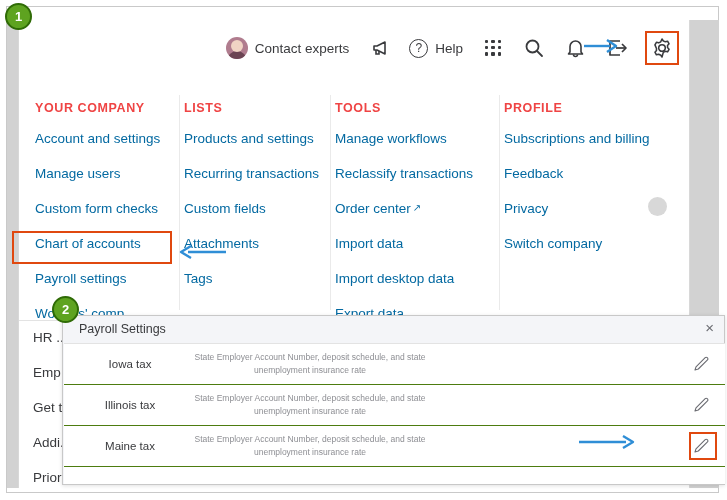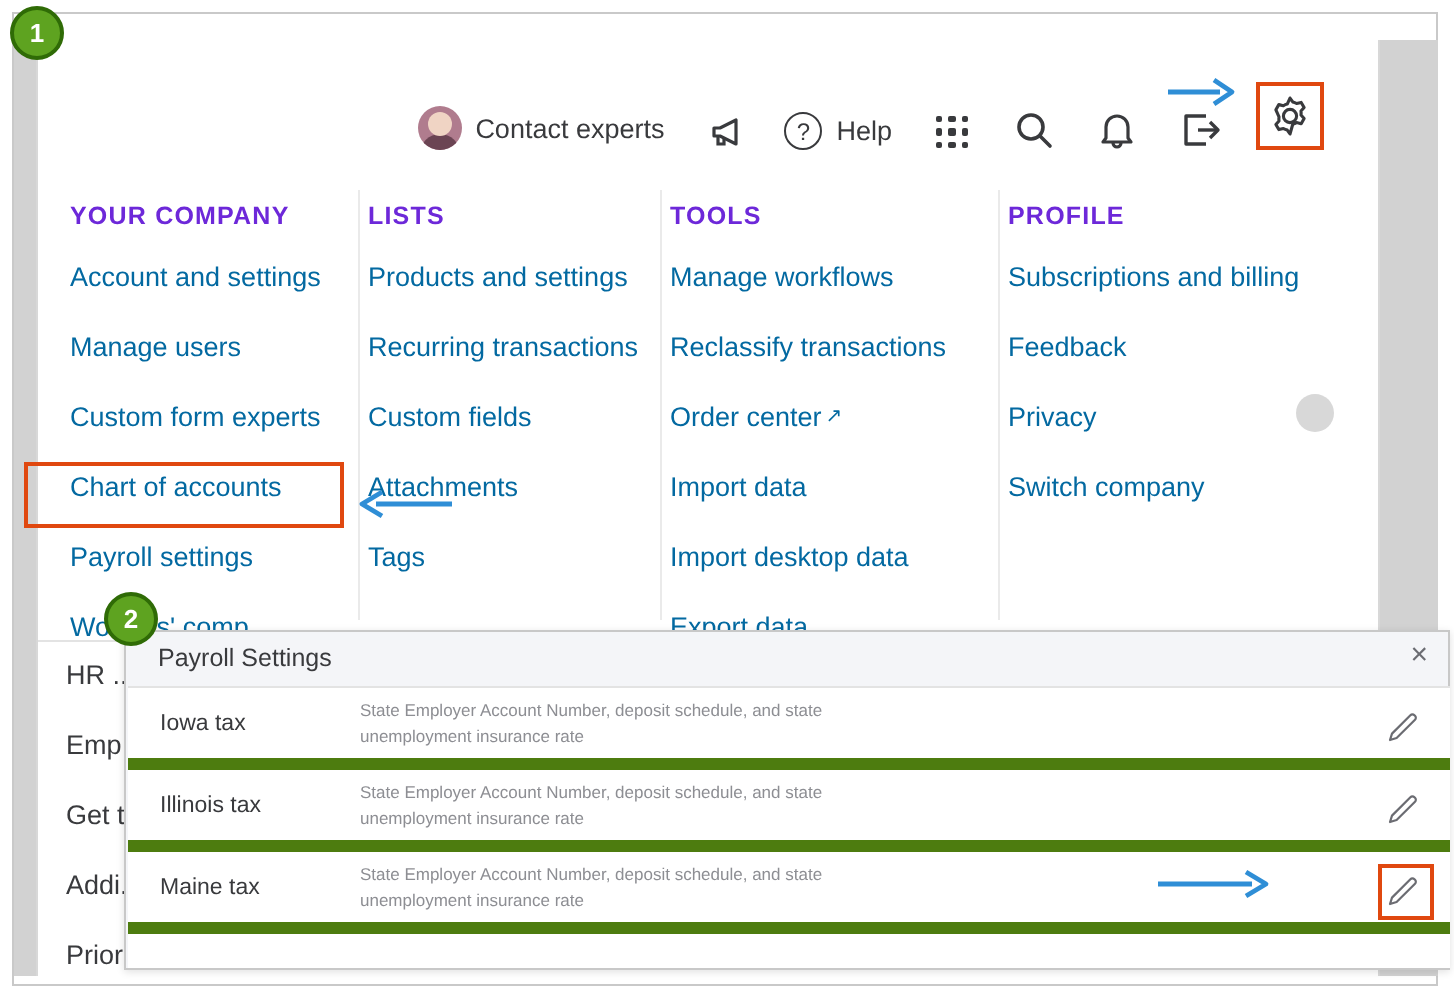--- a/index.html
+++ b/index.html
@@ -57,23 +57,23 @@
     background: #d2d2d2;
   }
   
   .toolbar {
     position: absolute;
     left: 19px; top: 21px;
     width: 670px;
     height: 54px;
     background: #ffffff;
     display: flex;
-    align-items: flex-end;
+    align-items: center;
     justify-content: flex-end;
-    padding-right: 27px;
+    padding-right: 10px;
     box-sizing: border-box;
   }
   .tb-item {
     display: flex;
     align-items: center;
     gap: 7px;
     color: #393a3d;
     font-size: 13.5px;
     margin-left: 18px;
     cursor: pointer;
@@ -142,21 +142,21 @@
     background: #ffffff;
     border-bottom: 1px solid #e3e3e3;
   }
   .menu-col {
     position: absolute;
     top: 26px;
   }
   .menu-head {
     font-size: 12.5px;
     letter-spacing: 0.6px;
-    color: #6d28d9;
+    color: #ef4444;
     font-weight: bold;
     margin-bottom: 16px;
   }
   .menu-link {
     font-size: 13.5px;
     color: #0369a1;
     margin-bottom: 20px;
     cursor: pointer;
     white-space: nowrap;
   }
@@ -279,25 +279,26 @@
     left: 1px; top: 27px;
     width: 661px;
     height: 141px;
     background: #ffffff;
     border-top: 1px solid #e3e3e3;
     box-sizing: border-box;
   }
   .tax-row {
     position: relative;
     height: 41px;
-    border-bottom: 6px solid #4d7c0f;
+    border-bottom: 1px solid #4d7c0f;
     display: flex;
     align-items: center;
     padding: 0 0 0 16px;
     box-sizing: border-box;
+    text-align: center;
   }
   .tax-row:first-child { border-top: none; }
   .tax-name {
     width: 100px;
     font-size: 11.5px;
     color: #393a3d;
     flex: none;
   }
   .tax-desc {
     font-size: 8.5px;
@@ -404,21 +405,21 @@
   <div class="megamenu">
 
     <div class="col-divider" style="left:160px;"></div>
     <div class="col-divider" style="left:311px;"></div>
     <div class="col-divider" style="left:480px;"></div>
 
     <div class="menu-col col-1">
       <div class="menu-head">YOUR COMPANY</div>
       <div class="menu-link">Account and settings</div>
       <div class="menu-link">Manage users</div>
-      <div class="menu-link">Custom form experts</div>
+      <div class="menu-link">Custom form checks</div>
       <div class="menu-link">Chart of accounts</div>
       <div class="menu-link">Payroll settings</div>
       <div class="menu-link">Workers' comp</div>
     </div>
 
     <div class="menu-col col-2">
       <div class="menu-head">LISTS</div>
       <div class="menu-link">Products and settings</div>
       <div class="menu-link">Recurring transactions</div>
       <div class="menu-link">Custom fields</div>

